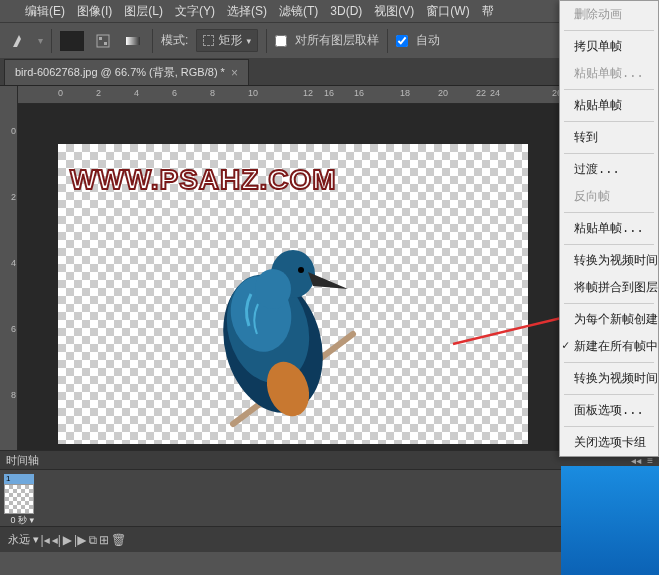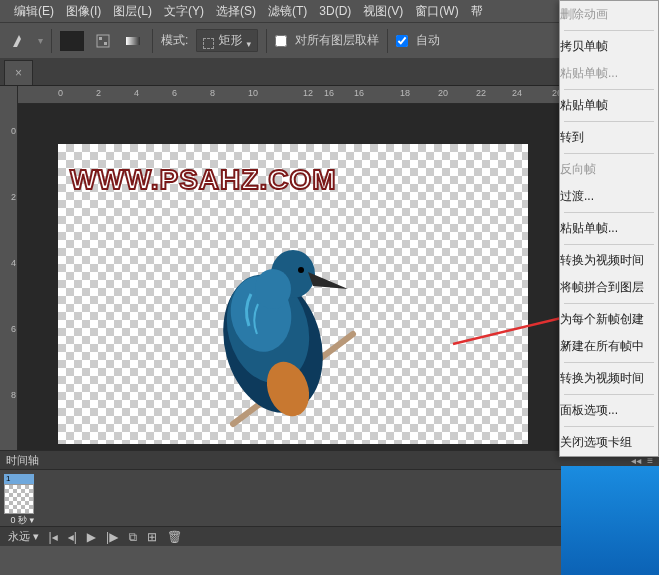--- a/index.html
+++ b/index.html
@@ -1,24 +1,24 @@
 <!DOCTYPE html>
 <html><head>
 <meta charset="utf-8">
 <style>
 * { margin: 0; padding: 0; box-sizing: border-box; font-family: "Microsoft YaHei", sans-serif; }
 body { width: 659px; height: 575px; background: #535353; overflow: hidden; position: relative; }
-.menubar { background: #535353; height: 22px; display: flex; align-items: center; padding: 0 8px; font-size: 12px; color: #ddd; }
+.menubar { background: #535353; height: 22px; display: flex; align-items: center; padding: 0 19px; font-size: 12px; color: #ddd; }
 .menubar span { padding: 0 6px; cursor: default; }
 .toolbar1 { background: #535353; height: 36px; display: flex; align-items: center; padding: 0 8px; gap: 8px; border-top: 1px solid #3a3a3a; }
 .toolbar1 .icon-box { width: 22px; height: 22px; display: flex; align-items: center; justify-content: center; color: #ccc; }
 .toolbar1 .swatch { width: 24px; height: 20px; background: #232323; border: 1px solid #222; }
 .toolbar1 .sep { width: 1px; height: 24px; background: #3a3a3a; }
 .toolbar1 .label { color: #ccc; font-size: 12px; }
-.toolbar1 .dropdown { display: flex; align-items: flex-end; gap: 4px; padding: 2px 6px; border: 1px solid #3a3a3a; background: #454545; border-radius: 1px; color: #ccc; font-size: 12px; }
+.toolbar1 .dropdown { display: flex; align-items: center; gap: 4px; padding: 2px 6px; border: 1px solid #3a3a3a; background: #454545; border-radius: 1px; color: #ccc; font-size: 12px; }
 .toolbar1 input[type="checkbox"] { width: 12px; height: 12px; }
 .doctab-row { background: #3f3f3f; height: 28px; display: flex; align-items: flex-end; padding-left: 4px; border-bottom: 1px solid #252525; }
 .doctab { background: #535353; color: #ddd; font-size: 11px; padding: 5px 10px; border: 1px solid #2a2a2a; border-bottom: none; display: flex; align-items: center; gap: 6px; }
 .doctab .close { color: #aaa; font-size: 12px; }
 .workspace { display: flex; height: 364px; background: #282828; }
 .ruler-v { width: 18px; background: #535353; border-right: 1px solid #2a2a2a; position: relative; font-size: 9px; color: #bbb; }
 .ruler-v .tick { position: absolute; left: 2px; width: 14px; text-align: right; }
 .canvas-col { flex: 1; display: flex; flex-direction: column; }
 .ruler-h { height: 18px; background: #535353; border-bottom: 1px solid #2a2a2a; position: relative; font-size: 9px; color: #bbb; }
 .ruler-h .tick { position: absolute; top: 2px; }
@@ -31,24 +31,24 @@
 .bird { position: absolute; left: 115px; top: 90px; width: 200px; height: 220px; }
 .arrow1 { position: absolute; left: 430px; top: 205px; width: 140px; height: 40px; pointer-events: none; }
 .timeline-head { background: #3c3c3c; height: 20px; display: flex; align-items: center; justify-content: space-between; padding: 0 6px; font-size: 11px; color: #ccc; border-top: 1px solid #2a2a2a; border-bottom: 1px solid #2a2a2a; }
 .timeline-head .icons { display: flex; gap: 6px; color: #aaa; font-size: 10px; }
 .timeline-body { background: #454545; height: 56px; padding: 4px; display: flex; gap: 4px; position: relative; }
 .frame { width: 30px; }
 .frame .num { height: 10px; background: #6fa8dc; color: #000; font-size: 8px; text-align: left; padding-left: 2px; }
 .frame .thumb { width: 30px; height: 30px; border: 1px solid #999; background-image: linear-gradient(45deg,#bbb 25%,transparent 25%),linear-gradient(-45deg,#bbb 25%,transparent 25%),linear-gradient(45deg,transparent 75%,#bbb 75%),linear-gradient(-45deg,transparent 75%,#bbb 75%); background-size: 8px 8px; background-position: 0 0,0 4px,4px -4px,-4px 0; background-color: #fff; }
 .frame .dur { font-size: 9px; color: #ddd; text-align: right; }
 .arrow2 { position: absolute; right: 10px; top: 18px; width: 30px; height: 20px; }
-.timeline-ctrl { background: #3c3c3c; height: 20px; display: flex; align-items: center; gap: 10px; padding: 0 8px; font-size: 11px; color: #ccc; border-top: 1px solid #2a2a2a; }
+.timeline-ctrl { background: #3c3c3c; height: 26px; display: flex; align-items: center; gap: 2px; padding: 0 8px; font-size: 11px; color: #ccc; border-top: 1px solid #2a2a2a; }
 .timeline-ctrl .pbtn { color: #bbb; cursor: pointer; font-size: 12px; }
 .context-menu { position: absolute; right: 0; top: 0; width: 100px; background: #f0f0f0; border: 1px solid #999; box-shadow: -2px 2px 6px rgba(0,0,0,0.3); font-size: 12px; color: #222; z-index: 100; }
-.context-menu .mi { padding: 5px 0; white-space: nowrap; cursor: default; position: relative; }
+.context-menu .mi { padding: 5px 14px; white-space: nowrap; cursor: default; position: relative; font-family: Liberation Mono, monospace; }
 .context-menu .mi.disabled { color: #999; }
 .context-menu .sep2 { height: 1px; background: #ccc; margin: 2px 4px; }
 .context-menu .chk::before { content: "✓"; position: absolute; left: 2px; }
 .desktop-bg { position: absolute; left: 561px; top: 466px; width: 98px; height: 109px; background: linear-gradient(180deg,#1a8ce0 0%,#0b62b5 100%); }
 .mini-square { width: 11px; height: 11px; border: 1px dashed #999; display: inline-block; }
 </style>
 </head>
 <body>
 
 <div class="menubar">
@@ -101,20 +101,21 @@
   <div class="sep"></div>
   <input type="checkbox" style="">
   <span class="label">对所有图层取样</span>
   <div class="sep"></div>
   <input type="checkbox" checked="" style="">
   <span class="label">自动</span>
 </div>
 
 <div class="doctab-row">
   <div class="doctab">
+    <span>bird-6062768.jpg @ 66.7% (背景, RGB/8) *</span>
     <span class="close">×</span>
   </div>
 </div>
 
 <div class="workspace">
   <div class="ruler-v">
     <div class="tick" style="top:40px">0</div>
     <div class="tick" style="top:106px">2</div>
     <div class="tick" style="top:172px">4</div>
     <div class="tick" style="top:238px">6</div>
@@ -127,21 +128,21 @@
       <div class="tick" style="left:116px">4</div>
       <div class="tick" style="left:154px">6</div>
       <div class="tick" style="left:192px">8</div>
       <div class="tick" style="left:230px">10</div>
       <div class="tick" style="left:285px">12</div>
       <div class="tick" style="left:306px">16</div>
       <div class="tick" style="left:336px">16</div>
       <div class="tick" style="left:382px">18</div>
       <div class="tick" style="left:420px">20</div>
       <div class="tick" style="left:458px">22</div>
-      <div class="tick" style="left:494px">24</div>
+      <div class="tick" style="left:472px">24</div>
       <div class="tick" style="left:534px">26</div>
     </div>
     <div class="canvas-area">
       <div class="checker">
         <div class="watermark">WWW.PSAHZ.COM</div>
         <svg class="bird" viewBox="0 0 200 220">
           <path d="M60 190 L180 100" stroke="#b89878" stroke-width="6" stroke-linecap="round"></path>
           <ellipse cx="100" cy="110" rx="48" ry="70" fill="#0d3a5c" transform="rotate(-15 100 110)"></ellipse>
           <ellipse cx="95" cy="95" rx="40" ry="55" fill="#1a5b82" transform="rotate(-15 95 95)"></ellipse>
           <ellipse cx="88" cy="80" rx="30" ry="38" fill="#2a7aa8" transform="rotate(-10 88 80)"></ellipse>
@@ -198,22 +199,22 @@
 <div class="context-menu">
   <div class="mi disabled">删除动画</div>
   <div class="sep2"></div>
   <div class="mi">拷贝单帧</div>
   <div class="mi disabled">粘贴单帧...</div>
   <div class="sep2"></div>
   <div class="mi">粘贴单帧</div>
   <div class="sep2"></div>
   <div class="mi">转到</div>
   <div class="sep2"></div>
+  <div class="mi">过渡...</div>
   <div class="mi disabled">反向帧</div>
-  <div class="mi">过渡...</div>
   <div class="sep2"></div>
   <div class="mi">粘贴单帧...</div>
   <div class="sep2"></div>
   <div class="mi">转换为视频时间</div>
   <div class="mi">将帧拼合到图层</div>
   <div class="sep2"></div>
   <div class="mi">为每个新帧创建</div>
   <div class="mi chk">新建在所有帧中</div>
   <div class="sep2"></div>
   <div class="mi">转换为视频时间</div>

